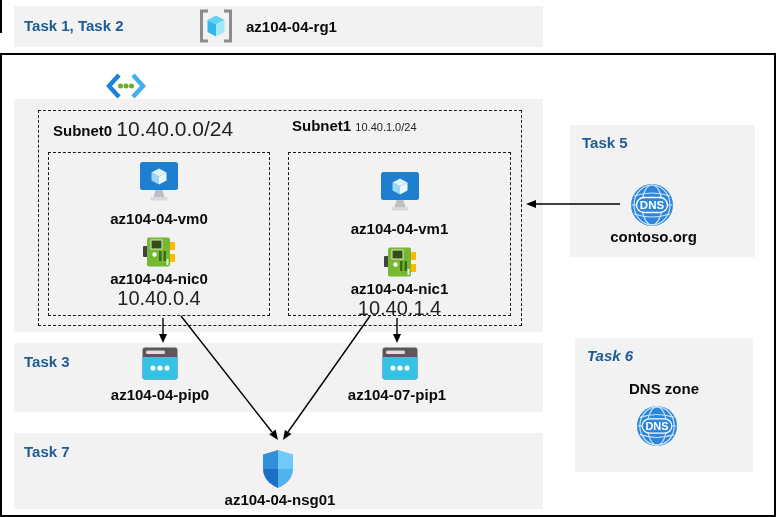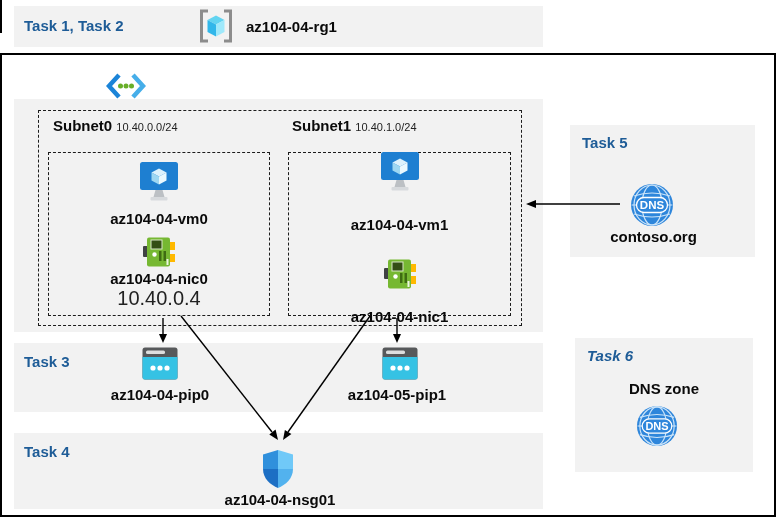--- a/index.html
+++ b/index.html
@@ -56,21 +56,21 @@
       <circle cx="25.5" cy="14" r="2.5" fill="#68AE28"></circle>
     </svg>
   </span>
 
   <div class="backdrop"></div>
 
   <div class="dashed" style="left:38px;top:110px;width:484px;height:216px;"></div>
 
   <div class="subnet-label" style="left:53px;top:117px;">
     <span class="bold-name">Subnet0</span>
-    <span class="reg-text" style="font-size:11px;">10.40.0.0/24</span>
+    <span class="reg-text" style="font-size:21px;">10.40.0.0/24</span>
   </div>
   <div class="dashed" style="left:48px;top:152px;width:222px;height:164px;"></div>
   <div class="subnet-stack" style="left:48px;top:152px;width:222px;">
     <span style="margin-top:8px;">
       <svg width="44" height="44" viewBox="0 0 44 44">
         <rect x="3" y="2" width="38" height="28" rx="2.5" fill="#1E7FD1"></rect>
         <polygon points="22,8.5 29.5,12.5 22,16.5 14.5,12.5" fill="#DCF1FC"></polygon>
         <polygon points="14.5,12.5 22,16.5 22,24.5 14.5,20.5" fill="#9ED7F2"></polygon>
         <polygon points="29.5,12.5 22,16.5 22,24.5 29.5,20.5" fill="#EAF8FE"></polygon>
         <polygon points="18.5,30 25.5,30 27.5,37 16.5,37" fill="#BCC0C4"></polygon>
@@ -93,21 +93,21 @@
     </span>
     <span class="bold-name" style="margin-top:1px;">az104-04-nic0</span>
     <span class="reg-text">10.40.0.4</span>
   </div>
 
   <div class="subnet-label" style="left:292px;top:117px;">
     <span class="bold-name">Subnet1</span>
     <span class="reg-text" style="font-size:11px;">10.40.1.0/24</span>
   </div>
   <div class="dashed" style="left:288px;top:152px;width:223px;height:164px;"></div>
-  <div class="subnet-stack" style="left:288px;top:142px;width:223px;gap:16px;">
+  <div class="subnet-stack" style="left:288px;top:162px;width:223px;">
     <span style="margin-top:8px;">
       <svg width="44" height="44" viewBox="0 0 44 44">
         <rect x="3" y="2" width="38" height="28" rx="2.5" fill="#1E7FD1"></rect>
         <polygon points="22,8.5 29.5,12.5 22,16.5 14.5,12.5" fill="#DCF1FC"></polygon>
         <polygon points="14.5,12.5 22,16.5 22,24.5 14.5,20.5" fill="#9ED7F2"></polygon>
         <polygon points="29.5,12.5 22,16.5 22,24.5 29.5,20.5" fill="#EAF8FE"></polygon>
         <polygon points="18.5,30 25.5,30 27.5,37 16.5,37" fill="#BCC0C4"></polygon>
         <rect x="13.5" y="37" width="17" height="3.5" rx="1" fill="#D7DADD"></rect>
       </svg>
     </span>
@@ -164,21 +164,21 @@
     <span class="abs" style="left:368px;top:4px;">
       <svg width="36" height="33" viewBox="0 0 36 33">
         <rect x="0.5" y="0.5" width="35" height="32" rx="2.5" fill="#57595B"></rect>
         <rect x="4" y="3.5" width="19" height="3.5" rx="1.5" fill="#DDDEDE"></rect>
         <path d="M0.5,10 H35.5 V30 a2.5,2.5 0 0 1 -2.5,2.5 H3 a2.5,2.5 0 0 1 -2.5,-2.5 Z" fill="#35C2E4"></path>
         <circle cx="11" cy="21" r="2.6" fill="#FFFFFF"></circle>
         <circle cx="18" cy="21" r="2.6" fill="#FFFFFF"></circle>
         <circle cx="25" cy="21" r="2.6" fill="#FFFFFF"></circle>
       </svg>
     </span>
-    <div class="center-text bold-name" style="left:303px;top:43px;width:160px;">az104-05-pip1</div>
+    <div class="center-text bold-name" style="left:303px;top:43px;width:160px;">az104-07-pip1</div>
   </div>
 
   <div class="panel" style="left:575px;top:338px;width:178px;height:134px;">
     <span class="task-label abs" style="left:12px;top:9px;font-style:italic;">Task 6</span>
     <div class="center-text bold-name" style="left:0;top:42px;width:100%;">DNS zone</div>
     <span class="abs" style="left:61px;top:67px;">
       <svg width="42" height="42" viewBox="0 0 44 44">
         <circle cx="22" cy="22" r="21" fill="#2E86DB"></circle>
         <g fill="none" stroke="#CBE4F9" stroke-width="1.2">
           <ellipse cx="22" cy="22" rx="10" ry="20"></ellipse>
@@ -187,21 +187,21 @@
           <line x1="1.5" y1="22" x2="42.5" y2="22"></line>
           <path d="M4,31 Q22,37 40,31"></path>
         </g>
         <rect x="6.5" y="14.5" width="31" height="15" rx="7.5" fill="#2E86DB" stroke="#FFFFFF" stroke-width="1.3"></rect>
         <text x="22" y="26" text-anchor="middle" font-size="11.5" font-weight="bold" fill="#FFFFFF" font-family="Liberation Sans, sans-serif">DNS</text>
       </svg>
     </span>
   </div>
 
   <div class="band" style="left:14px;top:433px;width:529px;height:76px;">
-    <span class="task-label abs" style="left:10px;top:10px;">Task 4</span>
+    <span class="task-label abs" style="left:10px;top:10px;">Task 7</span>
     <span class="abs" style="left:248px;top:16px;">
       <svg width="32" height="40" viewBox="0 0 32 40">
         <path d="M16,1 L1,5.5 V20 H16 Z" fill="#3090DC"></path>
         <path d="M16,1 L31,5.5 V20 H16 Z" fill="#70C9F8"></path>
         <path d="M1,20 H16 V39 C8.5,36 1,29.5 1,20 Z" fill="#1D6FC4"></path>
         <path d="M16,20 H31 C31,29.5 23.5,36 16,39 Z" fill="#52B2EE"></path>
       </svg>
     </span>
     <div class="center-text bold-name" style="left:186px;top:58px;width:160px;">az104-04-nsg01</div>
   </div>

